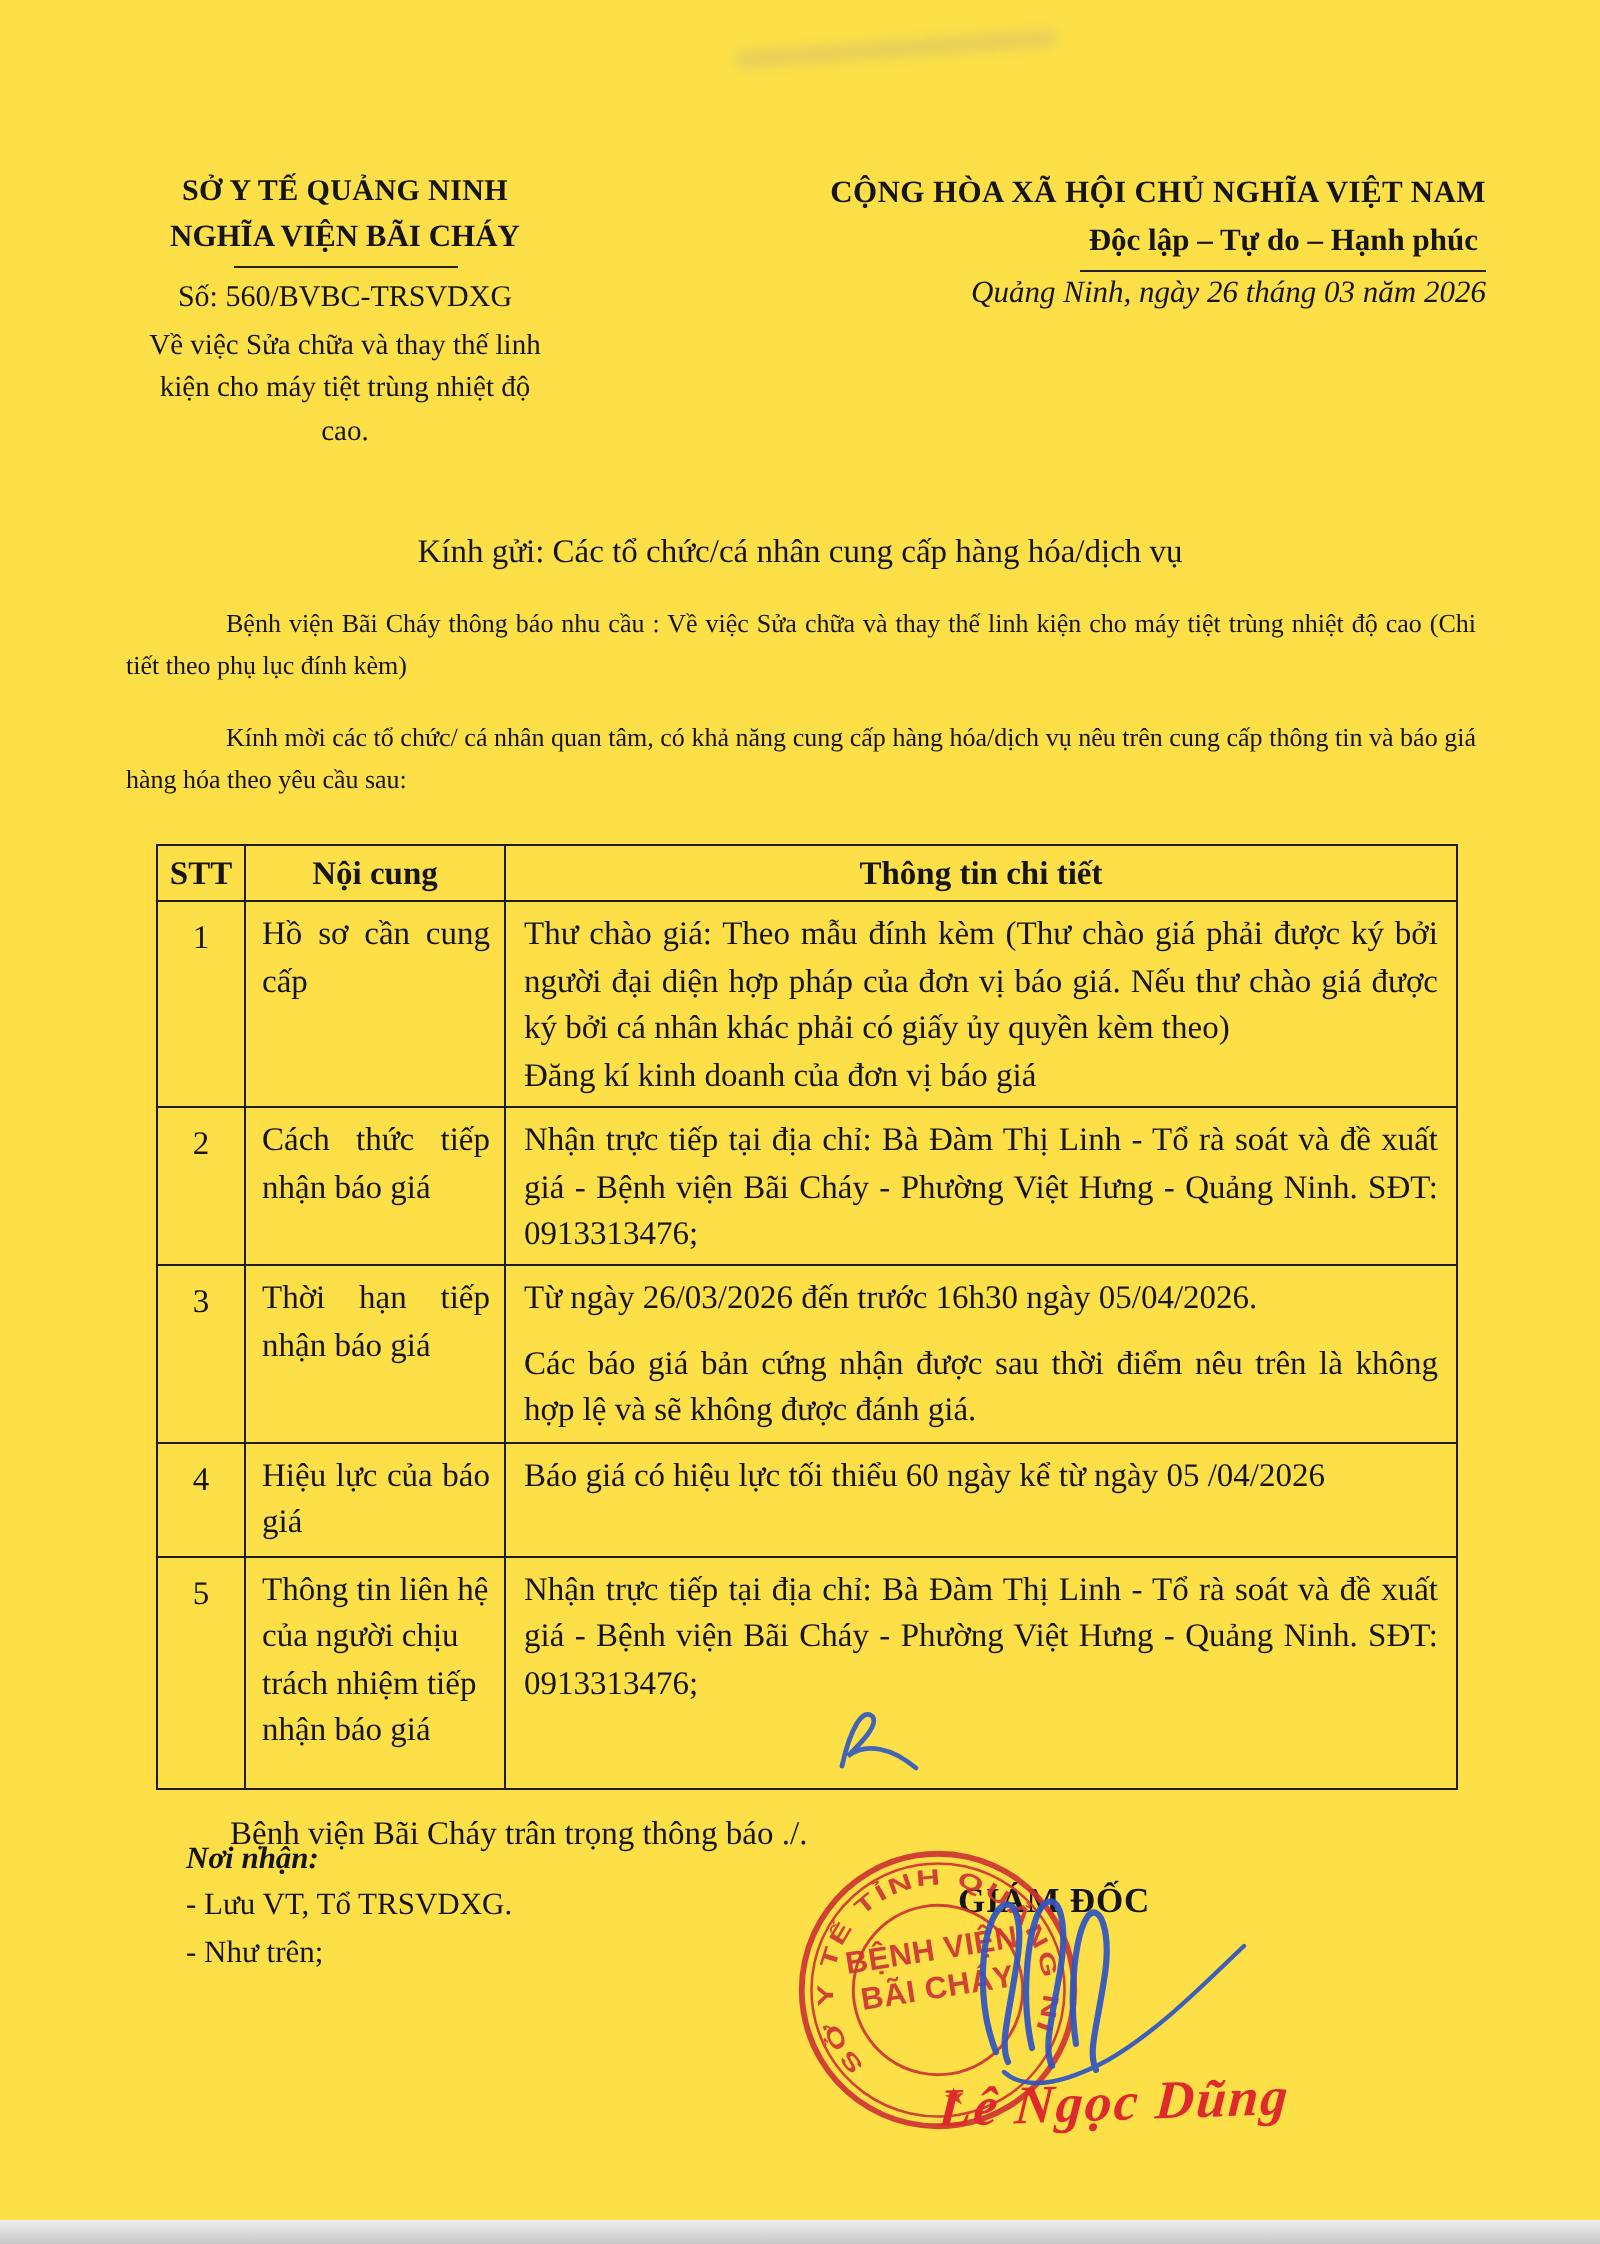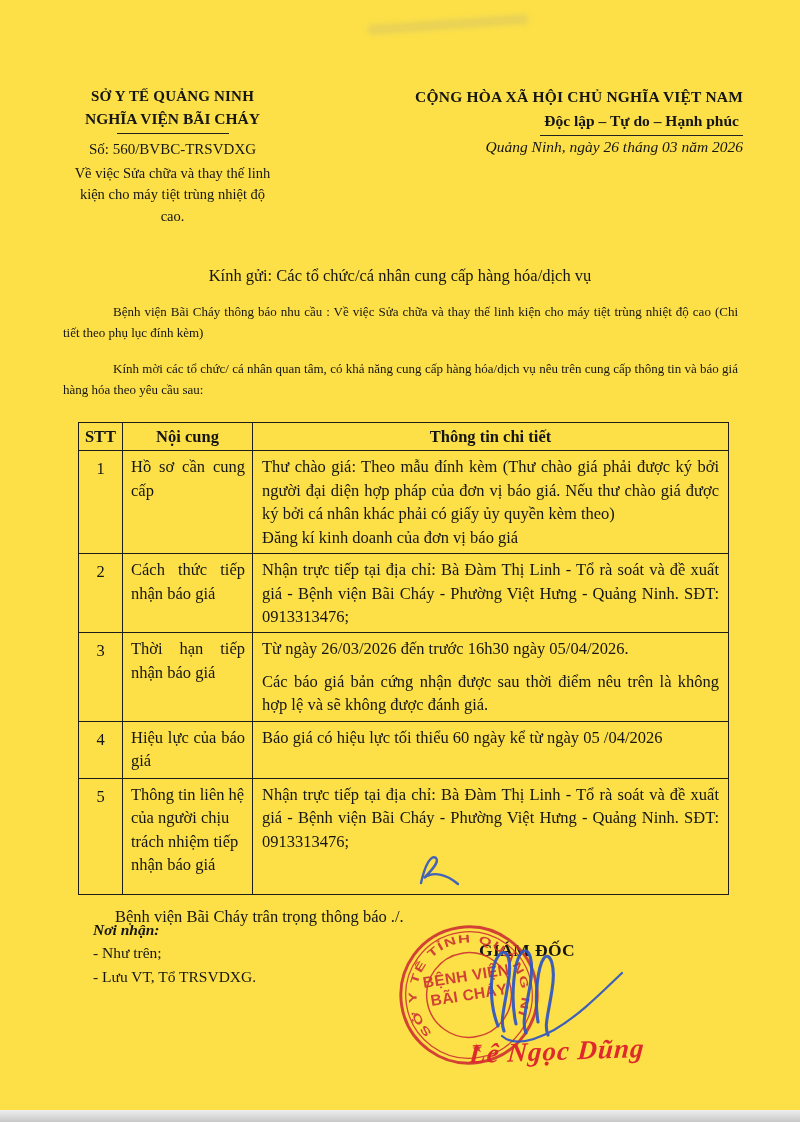--- a/index.html
+++ b/index.html
@@ -141,22 +141,22 @@
     <p class="closing">Bệnh viện Bãi Cháy trân trọng thông báo ./.</p>
   </main>
 
   <svg class="penmark-svg" width="52" height="42" viewBox="0 0 52 42">
     <path d="M10,32 C14,14 20,3 25,7 C29,11 19,21 13,27 C22,20 35,23 47,33" fill="none" stroke="#2e55c3" stroke-width="2.4" stroke-linecap="round" opacity="0.9"></path>
   </svg>
 
   <footer>
     <div class="recipients">
       <div class="lbl">Nơi nhận:</div>
+      <div>- Lưu VT, Tổ TRSVDXG.</div>
       <div>- Như trên;</div>
-      <div>- Lưu VT, Tổ TRSVDXG.</div>
     </div>
 
     <div class="director">GIÁM ĐỐC</div>
 
     <div class="stamp">
       <svg width="146" height="146" viewBox="0 0 150 150">
         <g fill="none" stroke="#ce3534" opacity="0.92">
           <circle cx="75" cy="75" r="70" stroke-width="3"></circle>
           <circle cx="75" cy="75" r="65" stroke-width="1.3"></circle>
           <circle cx="75" cy="75" r="43.5" stroke-width="1.5"></circle>

